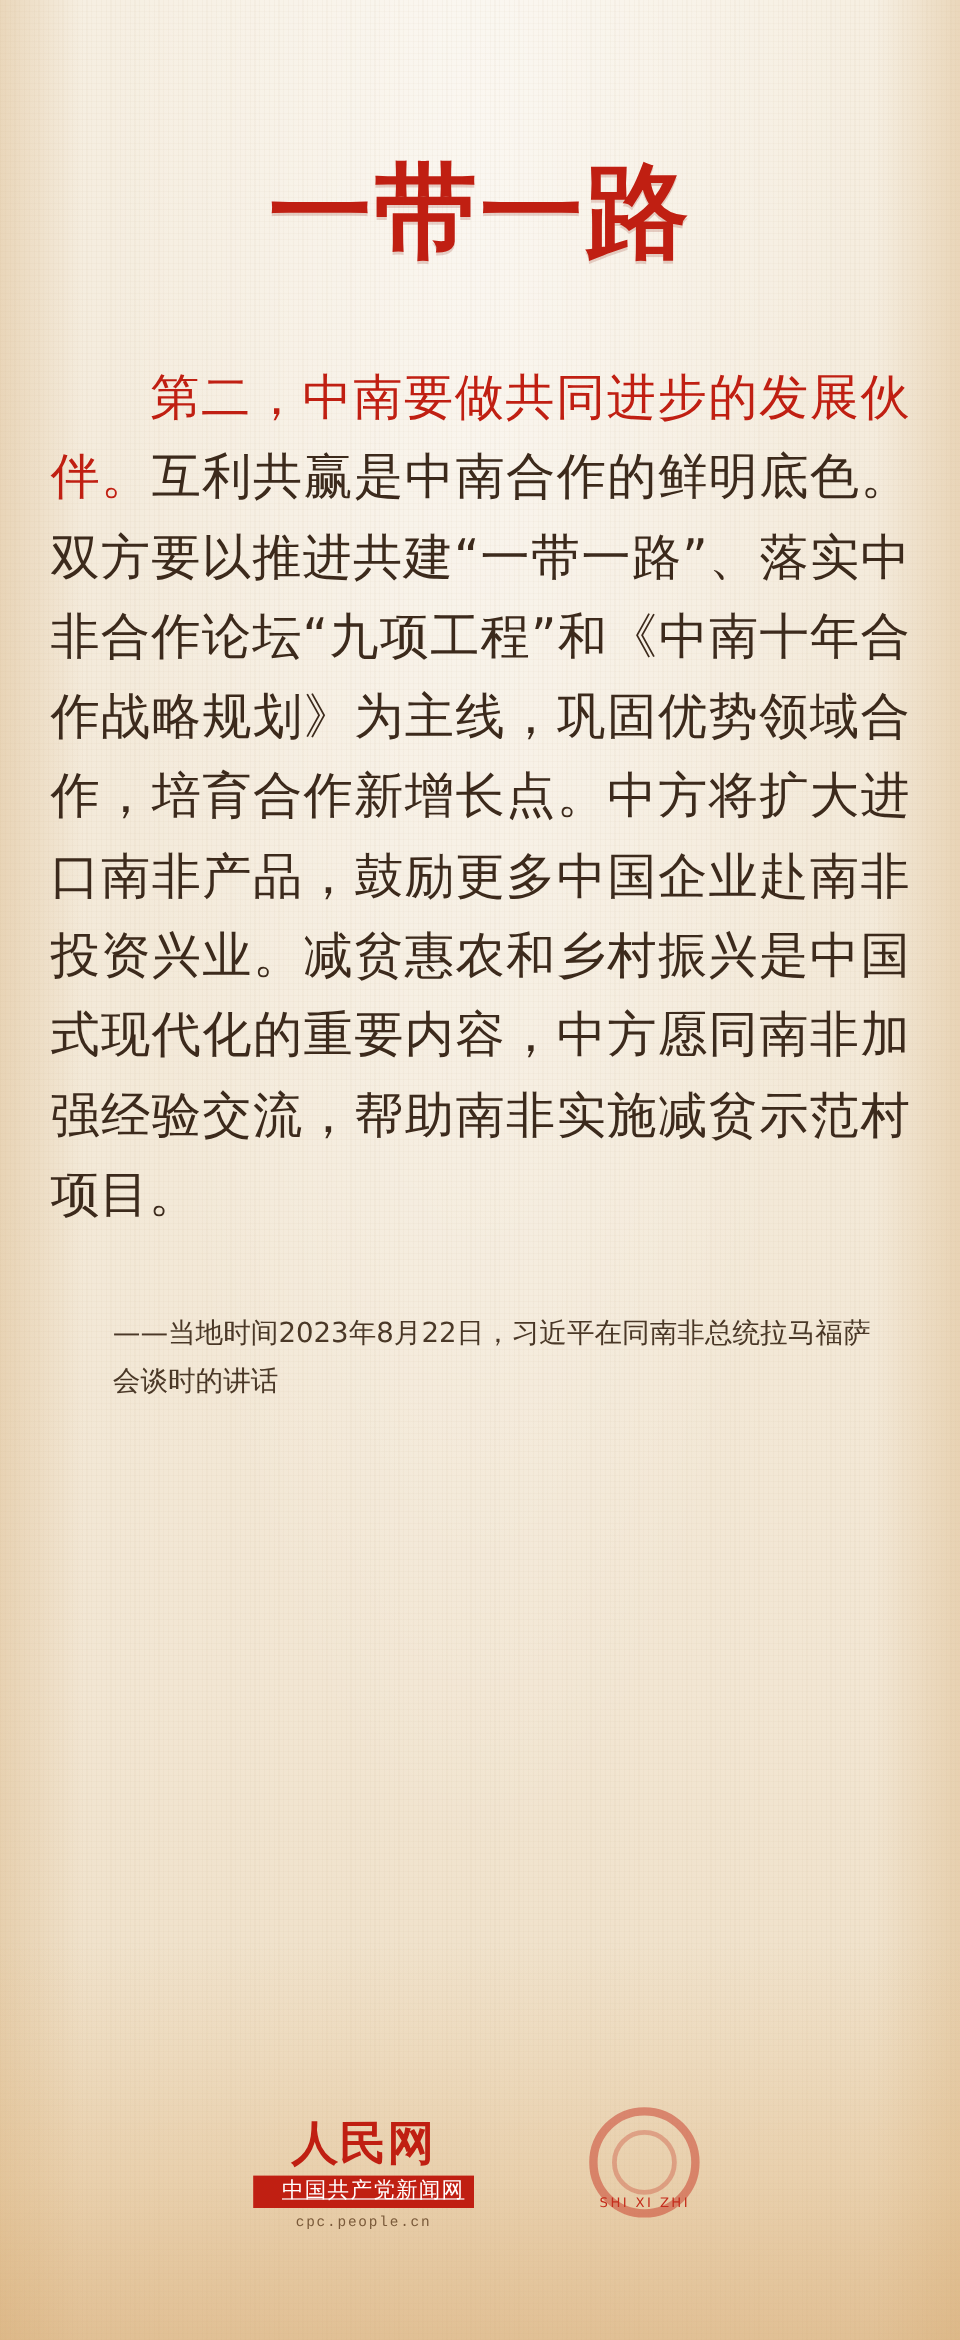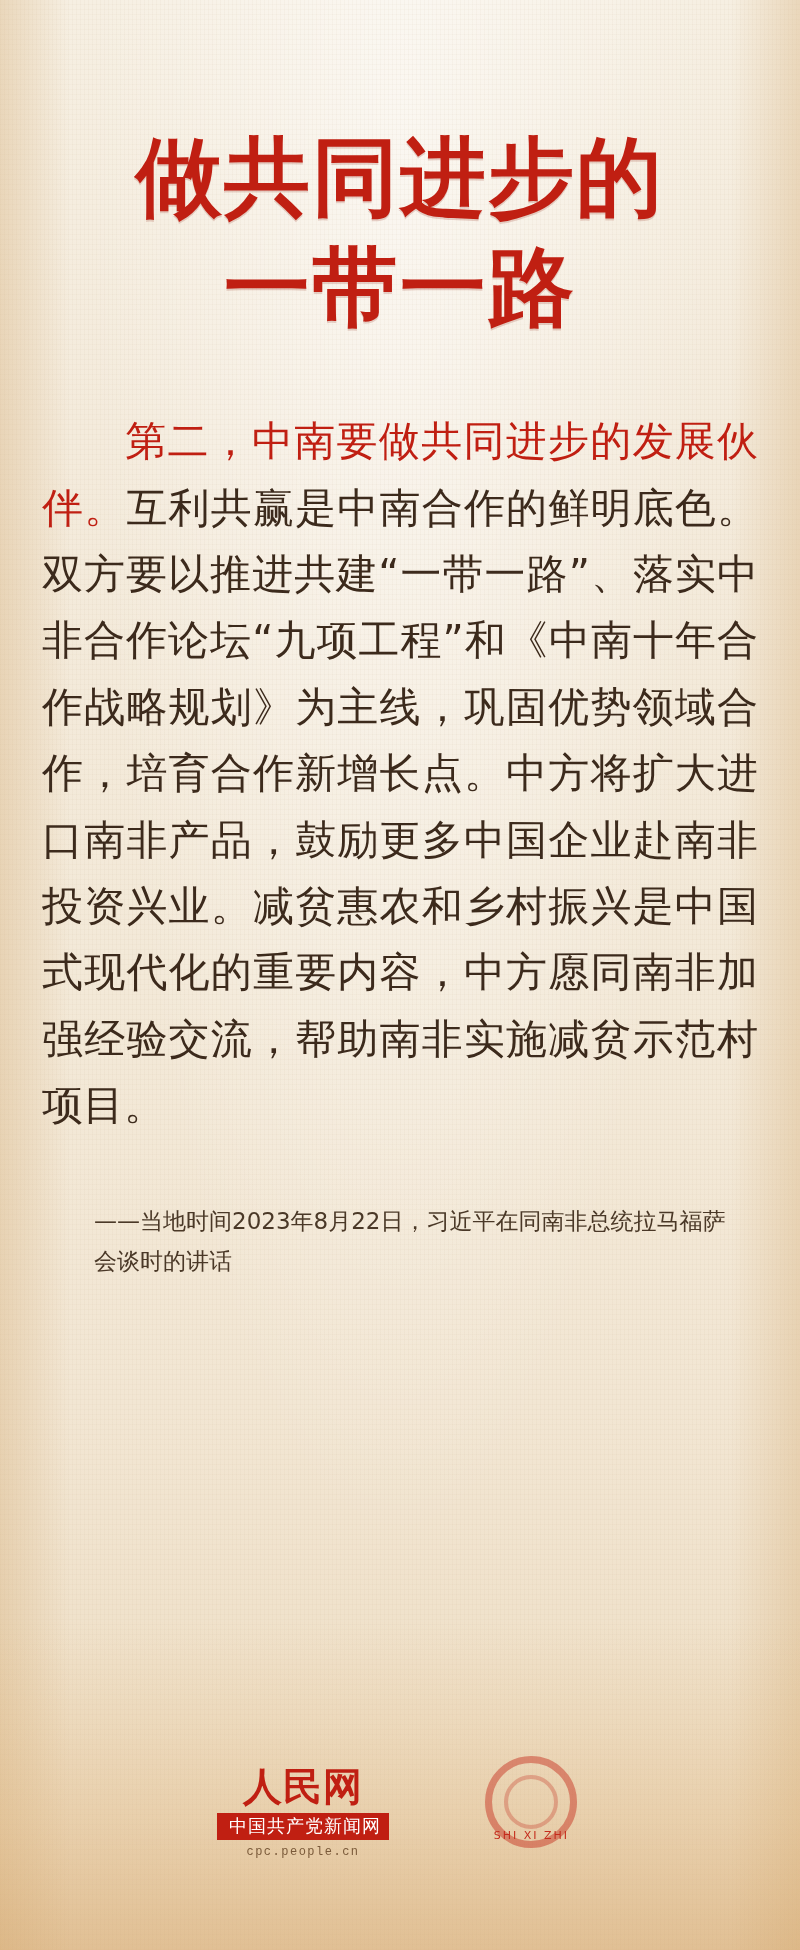--- a/index.html
+++ b/index.html
@@ -135,22 +135,23 @@
     font-size: 39px;
     letter-spacing: 1px;
   }
   .logo-people .sub {
     margin-top: 7px;
     background: #c01f12;
     color: #ffffff;
     font-family: "DejaVu Sans", "Liberation Sans", sans-serif;
     font-size: 18px;
     letter-spacing: 1px;
-    padding: 4px 8px 5px 12px;
+    padding: 4px 8px 5px 24px;
     white-space: nowrap;
+    text-decoration: underline;
   }
   .logo-people .url {
     margin-top: 6px;
     color: #7a5a3a;
     font-family: Liberation Mono, monospace;
     font-size: 12px;
     letter-spacing: 1.5px;
   }
 
   .logo-shixi {
@@ -208,21 +209,20 @@
 <body>
 
 <div class="poster">
   <div class="edge-left"></div>
   <div class="edge-right"></div>
   <div class="bottom-glow"></div>
 
   <div class="content">
 
     <h1 class="title">
-      <span class="line">做共同进步的</span>
       <span class="line">一带一路</span>
     </h1>
 
     <p class="body-text">
       <span class="indent"></span><span class="lead">第二，中南要做共同进步的发展伙伴。</span><span>互利共赢是中南合作的鲜明底色。双方要以推进共建“一带一路”、落实中非合作论坛“九项工程”和《中南十年合作战略规划》为主线，巩固优势领域合作，培育合作新增长点。中方将扩大进口南非产品，鼓励更多中国企业赴南非投资兴业。减贫惠农和乡村振兴是中国式现代化的重要内容，中方愿同南非加强经验交流，帮助南非实施减贫示范村项目。</span>
     </p>
 
     <p class="attribution">——当地时间2023年8月22日，习近平在同南非总统拉马福萨会谈时的讲话</p>
 
   </div>

